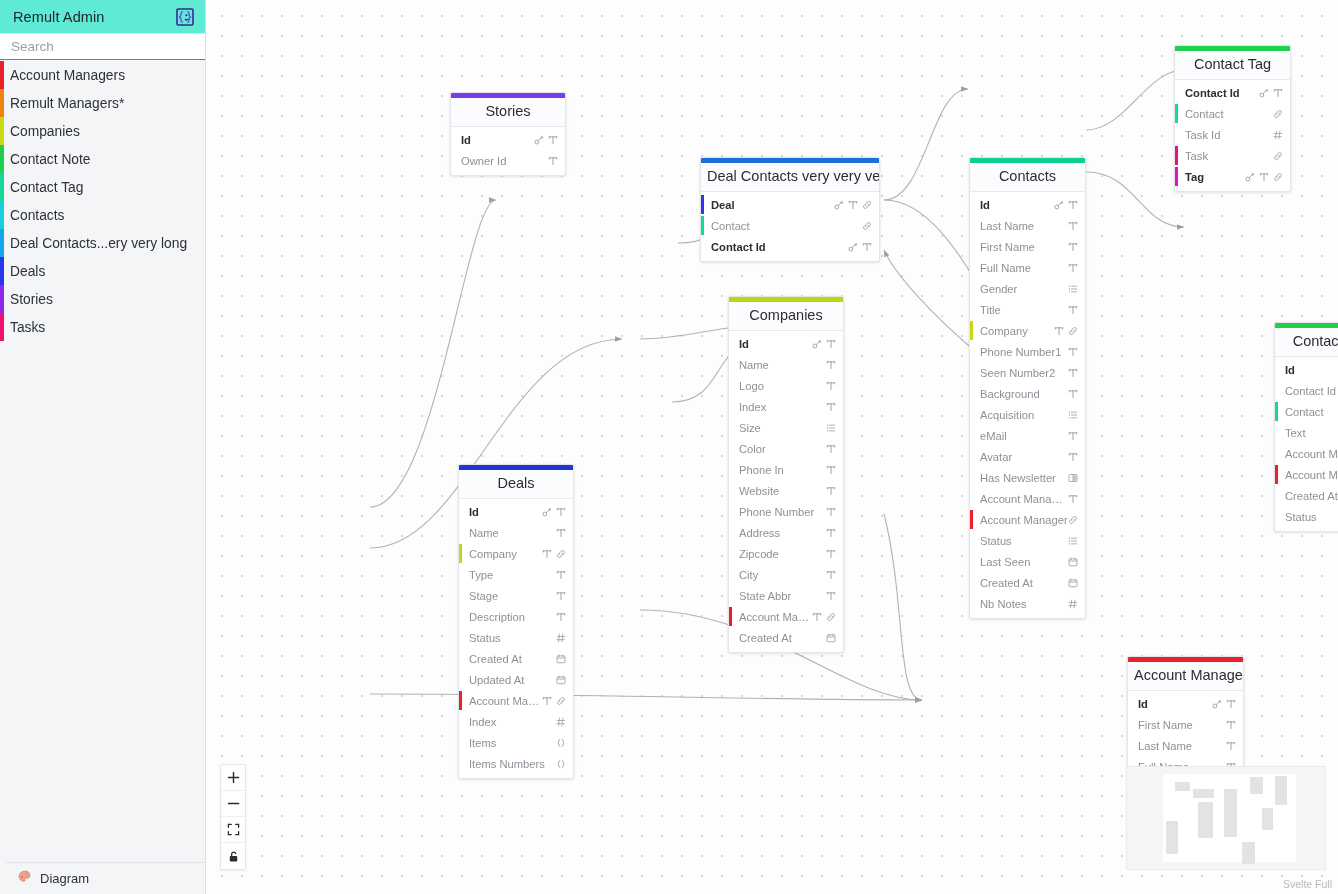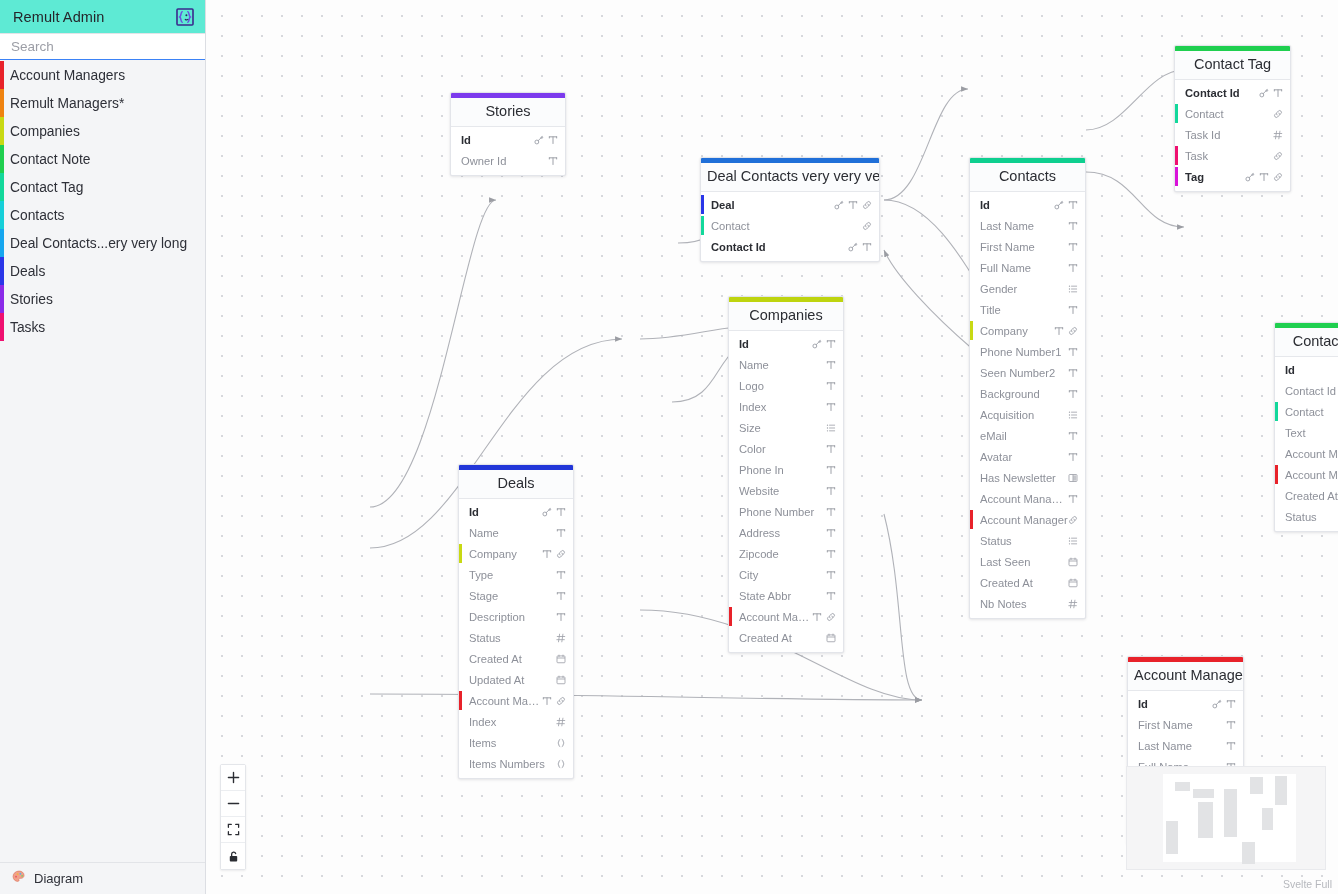--- a/index.html
+++ b/index.html
@@ -68,21 +68,21 @@
   .nav-bar {
     position: absolute; left: 0; top: 0;
     width: 4px; height: 28px;
   }
   .side-footer {
     height: 32px;
     border-top: 1px solid #e2e4e8;
     display: flex; align-items: center;
     gap: 8px; padding-left: 12px;
     background: #f4f5f7;
-    font-size: 13px; color: #2e3038;
+    font-size: 13px; color: #2e3038; margin-left: 6px;
   }
 
   
   #canvas {
     position: relative;
     flex: 1 1 auto;
     height: 894px;
     background-color: #fdfdfd;
     background-image: radial-gradient(#d7d8dc 1px, transparent 1px);
     background-size: 20px 20px;

